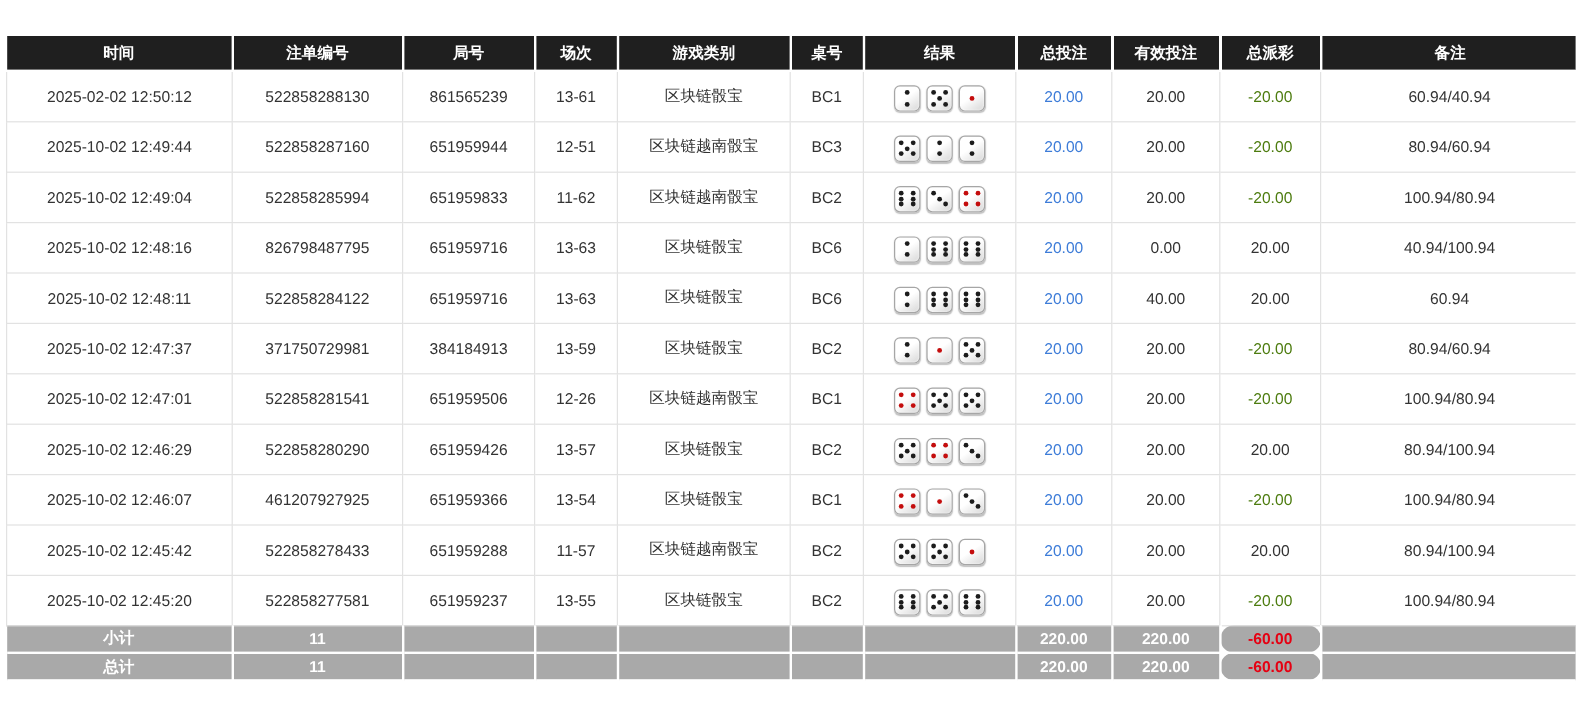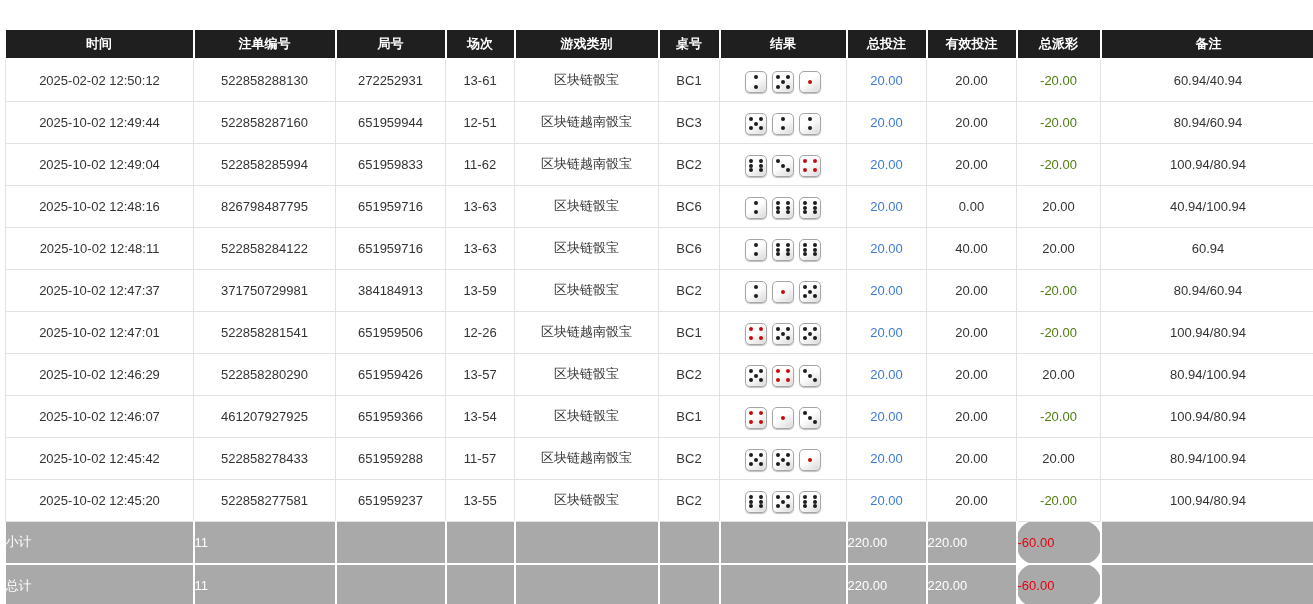--- a/index.html
+++ b/index.html
@@ -37,25 +37,26 @@
     vertical-align: middle;
     border: 1px solid #e2e2e2;
     background: #fff;
     white-space: nowrap;
     overflow: hidden;
   }
   tbody td.blue { color: #3d7cd8; cursor: pointer; }
   tbody td.red { color: #4d7c0f; }
   
   tfoot td {
-    height: 43px;
+    height: 23px;
     background: #a9a9a9;
     color: #fff;
     font-size: 13px;
-    font-weight: normal;
+    font-weight: bold;
+    text-align: center;
     vertical-align: middle;
     border-right: 2px solid #fff;
     border-bottom: 2px solid #fff;
     white-space: nowrap;
   }
   tfoot td:last-child { border-right: none; }
   tfoot td.red { color: #e60012; border-radius: 18px; }
   
   .dice-wrap {
     display: inline-flex;
@@ -117,21 +118,21 @@
           <th>总投注</th>
           <th>有效投注</th>
           <th>总派彩</th>
           <th>备注</th>
         </tr>
     </thead>
     <tbody>
         <tr>
           <td>2025-02-02 12:50:12</td>
           <td>522858288130</td>
-          <td>272252931</td>
+          <td>861565239</td>
           <td>13-61</td>
           <td>区块链骰宝</td>
           <td>BC1</td>
           <td><span class="dice-wrap">
               <span class="die">
                 <i></i>
                 <i class="pip"></i>
                 <i></i>
                 <i></i>
                 <i></i>

